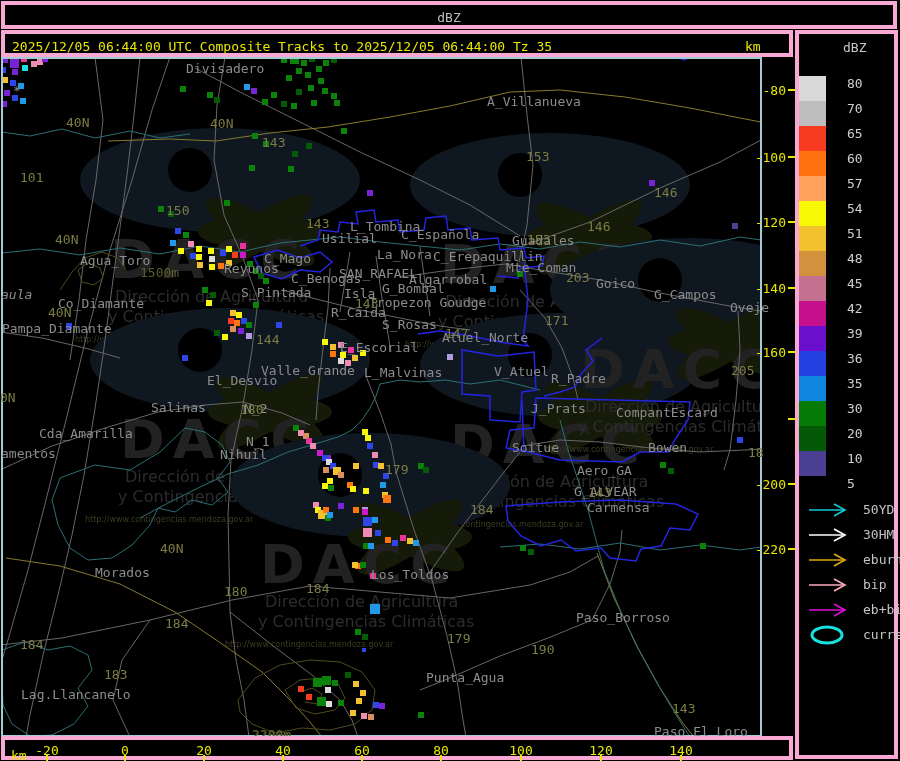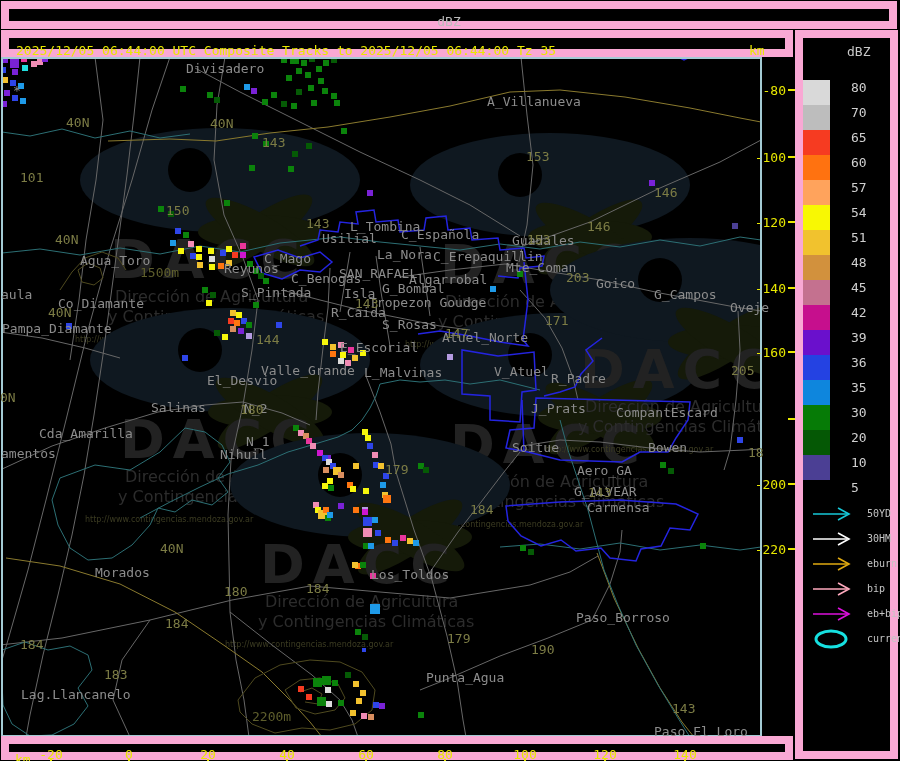--- a/index.html
+++ b/index.html
@@ -1,18 +1,18 @@
 <!DOCTYPE html>
 <html><head>
 <meta charset="utf-8">
 <style>
   html,body{margin:0;padding:0;background:#000;}
   #screen{position:relative;width:900px;height:761px;background:#000;overflow:hidden;
           font-family:"DejaVu Sans Mono",monospace;}
-  .frame{position:absolute;border:8px solid #f9a8d4;box-sizing:border-box;background:#000;}
+  .frame{position:absolute;border:4px solid #f9a8d4;box-sizing:border-box;background:#000;}
   #title-bar{left:1px;top:1px;width:896px;height:28px;}
   #title-text{position:absolute;left:0;right:0;top:5px;text-align:center;color:#bcbcbc;font-size:13px;}
   #header-band{left:1px;top:30px;width:792px;height:27px;}
   #timestamp{position:absolute;left:7px;top:5px;color:#e8e800;font-size:13px;white-space:pre;}
   #km-top{position:absolute;left:740px;top:5px;color:#e8e800;font-size:13px;}
   #right-panel{left:795px;top:30px;width:103px;height:729px;}
   #map-box{left:1px;top:57px;width:761px;height:680px;border:2px solid #a4cbd4;position:absolute;box-sizing:border-box;background:transparent;}
   #bottom-band{left:1px;top:736px;width:792px;height:24px;}
   #map-svg{position:absolute;left:0;top:0;}
   #label-layer{position:absolute;left:0;top:0;width:900px;height:761px;pointer-events:none;}
@@ -21,21 +21,21 @@
   .contour-label{position:absolute;color:#5e5e2c;font-size:13px;line-height:13px;white-space:pre;}
   .raxis-label{position:absolute;color:#e8e800;font-size:13px;line-height:13px;width:38px;text-align:right;}
   .raxis-dash{position:absolute;width:8px;height:2px;background:#e8e800;}
   .baxis-label{position:absolute;color:#e8e800;font-size:13px;line-height:13px;width:48px;text-align:center;}
   .baxis-dash{position:absolute;width:2px;height:6px;background:#e8e800;}
   #km-bottom{position:absolute;left:6px;top:8px;color:#e8e800;font-size:13px;}
   #cb-title{position:absolute;left:44px;top:6px;color:#c8c8c8;font-size:13px;}
   .scale-block{position:absolute;left:15px;width:27px;height:25px;}
   .scale-label{position:absolute;left:48px;color:#cfcfcf;font-size:13px;line-height:13px;}
   .legend-row{position:absolute;left:8px;height:22px;}
-  .legend-label{position:absolute;left:56px;top:2px;color:#c4c4c4;font-size:10px;line-height:13px;white-space:pre;}
+  .legend-label{position:absolute;left:56px;top:2px;color:#c4c4c4;font-size:13px;line-height:13px;white-space:pre;}
   .legend-glyph{position:absolute;left:0;top:0;}
 </style>
 </head>
 <body>
 
 <div id="screen">
 
   <div id="title-bar" class="frame">
     <div id="title-text">dBZ</div>
   </div>
@@ -377,21 +377,21 @@
       <div class="raxis-label" style="left: 748px; top: 478px;">-200</div>
       <div class="raxis-dash" style="left: 788px; top: 483px;"></div>
       <div class="raxis-label" style="left: 748px; top: 543px;">-220</div>
       <div class="raxis-dash" style="left: 788px; top: 548px;"></div>
       <div class="map-label" style="left: 13px; top: 84px;">*</div>
       <div class="map-label" style="left: 186px; top: 62px;">Divisadero</div>
       <div class="map-label" style="left: 487px; top: 95px;">A_Villanueva</div>
       <div class="map-label" style="left: 512px; top: 210px; margin-top: 24px;">Guadales</div>
       <div class="map-label" style="left: 80px; top: 254px;">Agua_Toro</div>
       <div class="map-label" style="left: 58px; top: 297px;">Co_Diamante</div>
-      <div class="map-label" style="left: 1px; top: 288px;">aula</div>
+      <div class="map-label" style="left: 1px; top: 288px; font-style: italic;">aula</div>
       <div class="map-label" style="left: 2px; top: 322px;">Pampa_Diamante</div>
       <div class="map-label" style="left: 350px; top: 220px;">L_Tombina</div>
       <div class="map-label" style="left: 322px; top: 232px;">Usilial</div>
       <div class="map-label" style="left: 401px; top: 228px;">C_Española</div>
       <div class="map-label" style="left: 377px; top: 248px;">La_Nora</div>
       <div class="map-label" style="left: 433px; top: 250px;">C_Erepaquillin</div>
       <div class="map-label" style="left: 506px; top: 261px;">Mte_Coman</div>
       <div class="map-label" style="left: 596px; top: 277px;">Goico</div>
       <div class="map-label" style="left: 654px; top: 288px;">G_Campos</div>
       <div class="map-label" style="left: 730px; top: 301px;">Oveje</div>
@@ -459,21 +459,21 @@
       <div class="route-label" style="left: 470px; top: 503px;">184</div>
       <div class="route-label" style="left: 306px; top: 582px;">184</div>
       <div class="route-label" style="left: 165px; top: 617px;">184</div>
       <div class="route-label" style="left: 20px; top: 638px;">184</div>
       <div class="route-label" style="left: 104px; top: 668px;">183</div>
       <div class="route-label" style="left: 224px; top: 585px;">180</div>
       <div class="route-label" style="left: 240px; top: 403px;">180</div>
       <div class="route-label" style="left: 531px; top: 643px;">190</div>
       <div class="route-label" style="left: 748px; top: 446px;">18</div>
       <div class="contour-label" style="left: 96px; top: 266px; margin-left: 44px;">1500m</div>
-      <div class="contour-label" style="left: 252px; top: 710px;">2200m</div>
+      <div class="contour-label" style="left: 252px; top: 728px; font-weight: bold;">2200m</div>
     </div>
 
   <div id="right-panel" class="frame">
     <div id="cb-title">dBZ</div>
     <div id="colorbar">
         <div class="scale-block" style="left: 0px; top: 42px; background: rgb(217, 217, 217);"></div>
         <div class="scale-label" style="left: 48px; top: 43px;">80</div>
         <div class="scale-block" style="left: 0px; top: 67px; background: rgb(189, 189, 189);"></div>
         <div class="scale-label" style="left: 48px; top: 68px;">70</div>
         <div class="scale-block" style="left: 0px; top: 92px; background: rgb(246, 59, 33);"></div>

